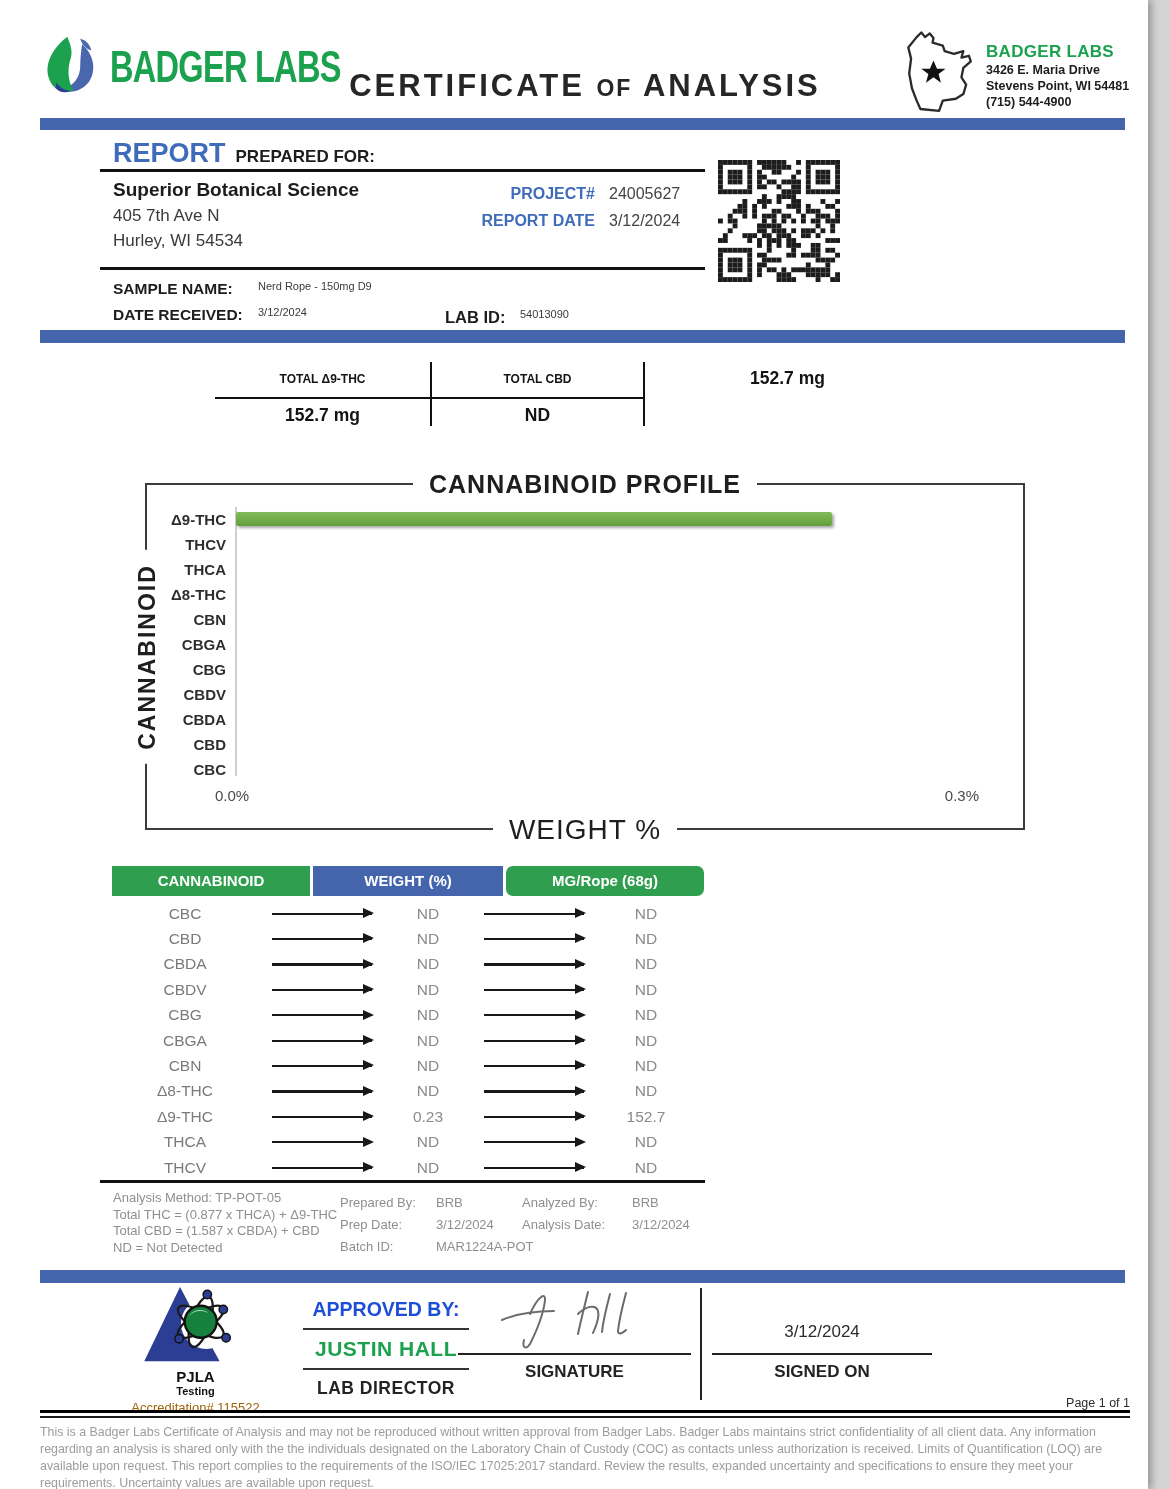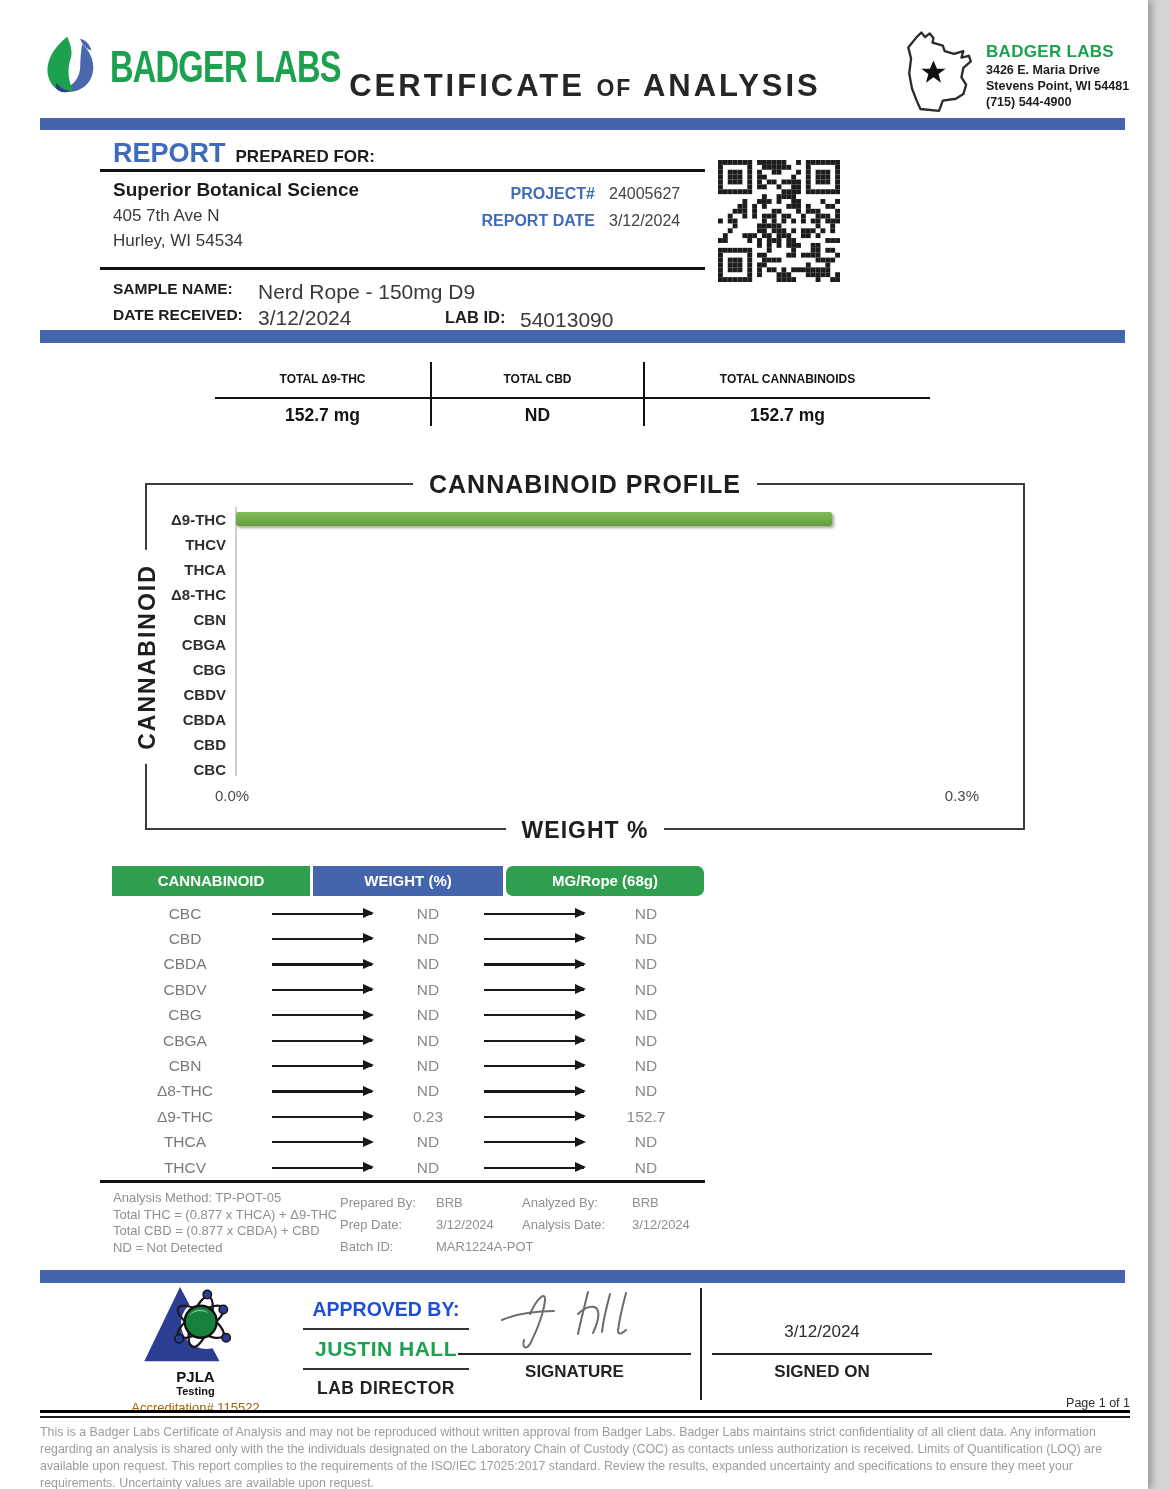--- a/index.html
+++ b/index.html
@@ -37,38 +37,38 @@
   .client-a2 { position:absolute; left:113px; top:231px; font-size:17px; color:#3a3a3a; }
   .proj-grid { position:absolute; left:440px; top:180px; width:265px; font-size:16px; line-height:27px; }
   .proj-row { display:flex; }
   .proj-label { width:155px; text-align:right; color:var(--label-blue,#3f6cba); font-weight:bold; }
   .proj-value { padding-left:14px; color:#444; }
   .qr { position:absolute; left:718px; top:160px; width:122px; height:122px; }
 
   .sample-line1 { position:absolute; left:113px; top:280px; display:flex; }
   .sample-line2 { position:absolute; left:113px; top:306px; display:flex; }
   .fld-label { font-size:15.5px; font-weight:bold; color:#1d1d1d; width:145px; }
-  .fld-value { font-size:21px; color:#3a3a3a; }
+  .fld-value { font-size:11px; color:#3a3a3a; }
   .labid-line { position:absolute; left:445px; top:308px; display:flex; }
   .labid-line .fld-label { width:75px; font-size:16.5px; }
 
   
   .totals { position:absolute; left:215px; top:362px; display:grid; grid-template-columns:215px 215px 285px; }
   .tot-col { text-align:center; }
   .tot-col.mid { border-left:2px solid #111; border-right:2px solid #111; }
   .tot-h { font-size:12px; font-weight:bold; color:#141414; padding:10px 0 11px; border-bottom:2.5px solid #111; }
   .tot-v { font-size:17.5px; font-weight:bold; color:#141414; padding-top:6px; }
 
   
   .chart { position:absolute; left:145px; top:483px; width:880px; height:347px; border:2px solid #3c3c3c; background:#fff; }
   .chart-title { position:absolute; top:-19px; left:0; right:0; text-align:center; }
   .chart-title span { display:inline-block; background:#fff; padding:0 16px; font-size:25px; font-weight:bold;
                       letter-spacing:1px; color:#1e1e1e; line-height:36px; }
   .chart-xlab { position:absolute; bottom:-20px; left:0; right:0; text-align:center; }
-  .chart-xlab span { display:inline-block; background:#fff; padding:0 16px; font-size:23px; font-weight:bold;
+  .chart-xlab span { display:inline-block; background:#fff; padding:0 16px; font-size:28px; font-weight:normal;
                      letter-spacing:1px; color:#1e1e1e; line-height:36px; }
   .chart-ylab { position:absolute; left:0; top:50%; transform:translate(-50%,-50%) rotate(180deg);
                 writing-mode:vertical-rl; background:#fff; padding:14px 0; font-size:23px; font-weight:bold;
                 letter-spacing:2px; color:#1e1e1e; }
   .chart-rows { position:absolute; top:22px; left:0; right:10px; }
   .crow { display:flex; height:25px; align-items:center; }
   .cat { width:88px; text-align:right; padding-right:9px; font-size:15px; font-weight:600; color:#2e2e2e; }
   .barwrap { flex:1; position:relative; height:100%; }
   .bar { position:absolute; left:1px; top:5px; height:14px; border-radius:2px;
          background:linear-gradient(#82bb5c,var(--bar-green,#70ad47) 55%,#639d3c);
@@ -507,21 +507,20 @@
     <div class="totals" id="totals">
         <div class="tot-col">
           <div class="tot-h">TOTAL Δ9-THC</div>
           <div class="tot-v">152.7 mg</div>
         </div>
         <div class="tot-col mid">
           <div class="tot-h">TOTAL CBD</div>
           <div class="tot-v">ND</div>
         </div>
         <div class="tot-col">
-          <div class="tot-h">TOTAL CANNABINOIDS</div>
           <div class="tot-v">152.7 mg</div>
         </div>
       </div>
 
     <div class="chart">
       <div class="axisline"></div>
       <div class="chart-rows" id="chart-rows">
           <div class="crow">
             <span class="cat">Δ9-THC</span>
             <div class="barwrap">
@@ -662,21 +661,21 @@
           <span class="rval1">ND</span>
           <div class="arr"></div>
           <span class="rval2">ND</span>
         </div>
       </div>
     <div class="rule rule3"></div>
 
     <div class="notes-left" id="notes-left">
         <div>Analysis Method: TP-POT-05</div>
         <div>Total THC = (0.877 x THCA) + Δ9-THC</div>
-        <div>Total CBD = (0.877 x CBDA) + CBD</div>
+        <div>Total CBD = (1.587 x CBDA) + CBD</div>
         <div>ND = Not Detected</div>
       </div>
     <div class="notes-mid" id="notes-mid">
         <div class="nrow">
           <span class="nlabel">Prepared By:</span>
           <span class="nvalue">BRB</span>
         </div>
         <div class="nrow">
           <span class="nlabel">Prep Date:</span>
           <span class="nvalue">3/12/2024</span>

